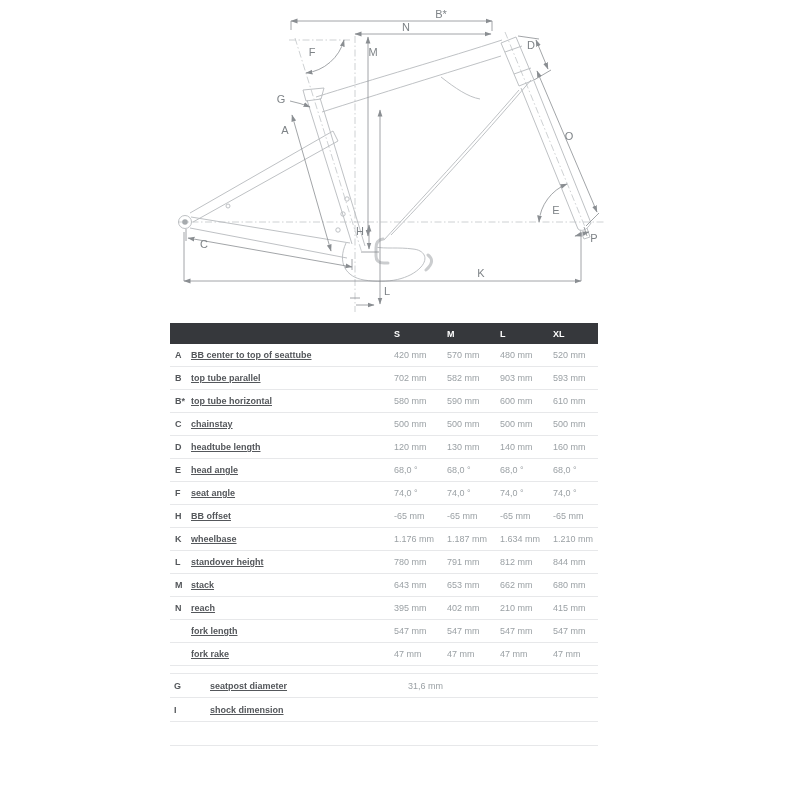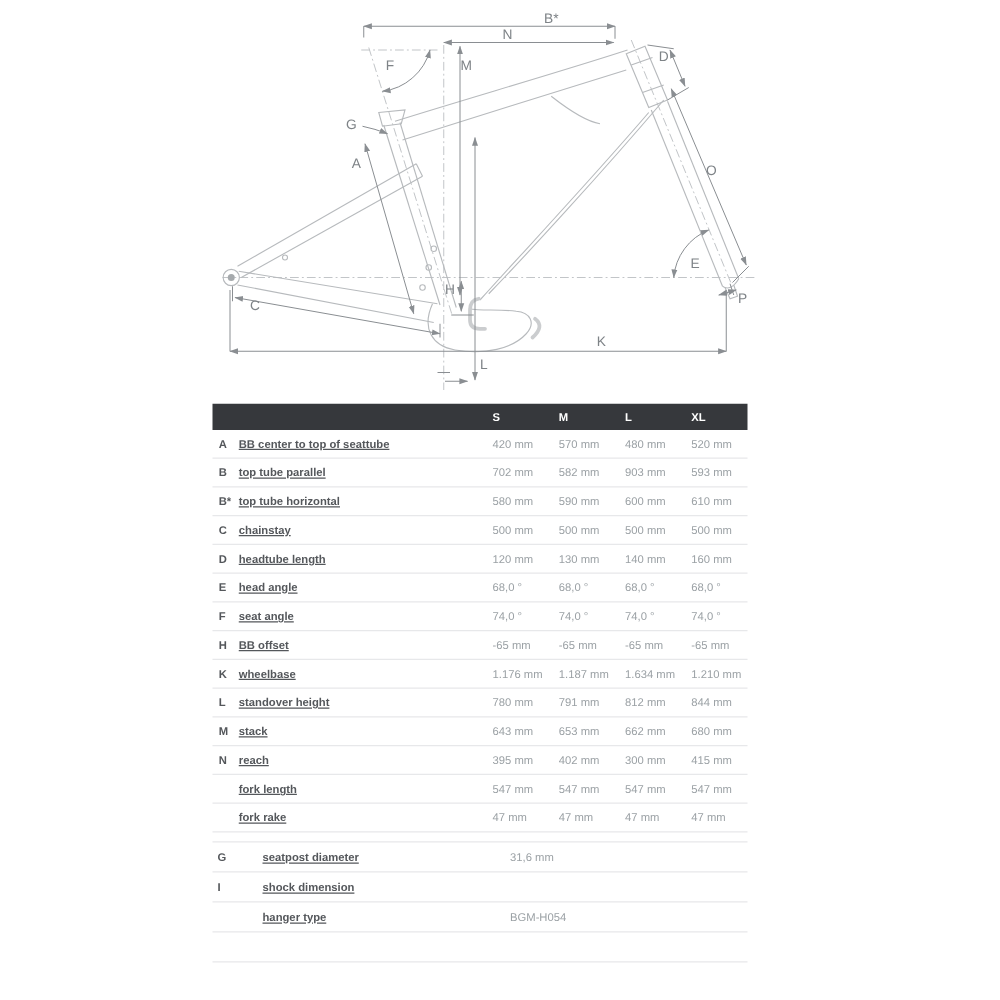--- a/index.html
+++ b/index.html
@@ -234,21 +234,21 @@
         <div class="cell-value">643 mm</div>
         <div class="cell-value">653 mm</div>
         <div class="cell-value">662 mm</div>
         <div class="cell-value">680 mm</div>
       </div>
       <div class="spec-row">
         <div class="cell-letter">N</div>
         <div class="cell-label">reach</div>
         <div class="cell-value">395 mm</div>
         <div class="cell-value">402 mm</div>
-        <div class="cell-value">300 mm</div>
+        <div class="cell-value">210 mm</div>
         <div class="cell-value">415 mm</div>
       </div>
       <div class="spec-row">
         <div class="cell-letter"></div>
         <div class="cell-label">fork length</div>
         <div class="cell-value">547 mm</div>
         <div class="cell-value">547 mm</div>
         <div class="cell-value">547 mm</div>
         <div class="cell-value">547 mm</div>
       </div>
@@ -267,20 +267,15 @@
         <div class="cell-label">seatpost diameter</div>
         <div class="cell-value">31,6 mm</div>
       </div>
       <div class="detail-row">
         <div class="cell-letter">I</div>
         <div class="cell-label">shock dimension</div>
         <div class="cell-value"></div>
       </div>
       <div class="detail-row">
         <div class="cell-letter"></div>
-        <div class="cell-label">hanger type</div>
-        <div class="cell-value">BGM-H054</div>
-      </div>
-      <div class="detail-row">
-        <div class="cell-letter"></div>
       </div>
     </div>
 </div>
 
 </body></html>

